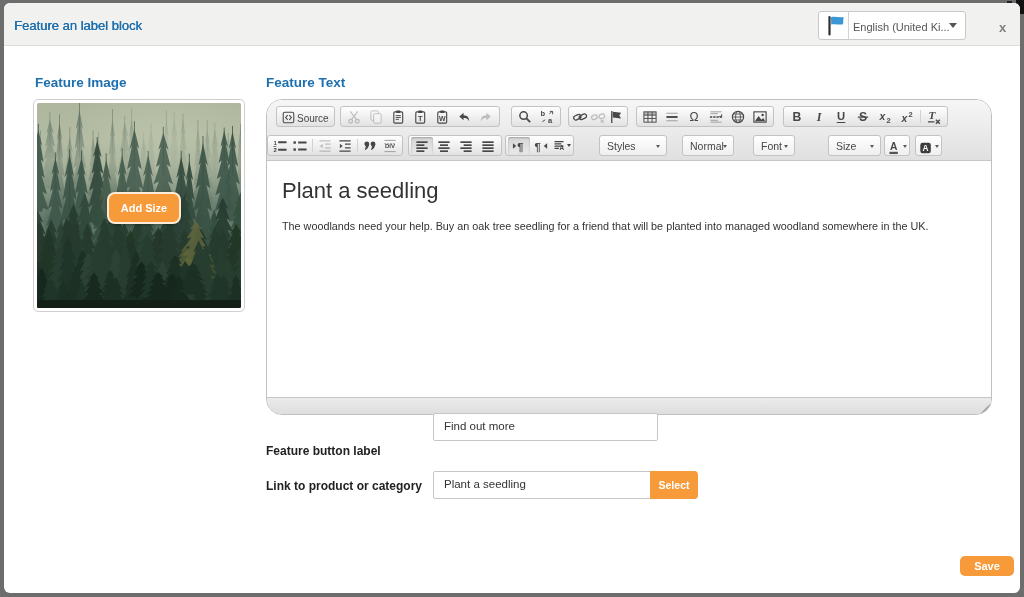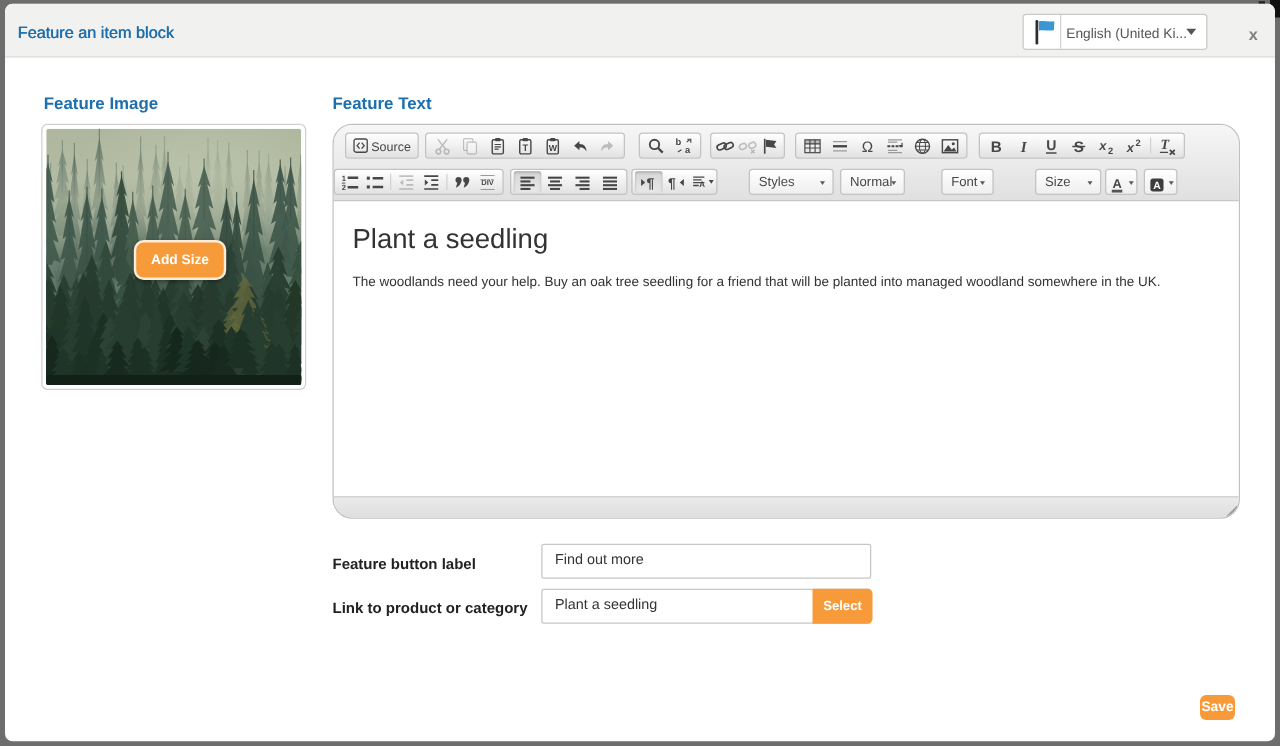--- a/index.html
+++ b/index.html
@@ -38,29 +38,29 @@
 .combo .ccaret { position:absolute; right:6px; top:9px; width:0; height:0; border-left:2px solid transparent; border-right:2px solid transparent; border-top:3px solid #5a5a5a; }
 .content { position:absolute; left:0; top:62px; width:100%; height:236px; background:#fff; }
 .content h1 { font-size:22px; font-weight:normal; color:#333; margin:16px 0 0 15px; letter-spacing:0; }
 .content p { font-size:10.8px; color:#333; margin:16px 0 0 15px; }
 .botbar { position:absolute; left:0; bottom:0; width:100%; height:17px; background:linear-gradient(#ebebeb,#dedede); border-top:1px solid #c6c6c6; }
 .crumb { position:absolute; left:11px; top:4px; font-size:14px; font-weight:bold; color:#484848;margin-top:19px; }
 .resizer { position:absolute; right:1px; bottom:1px; width:0; height:0; border-left:9px solid transparent; border-bottom:9px solid #999; }
 .flabel { position:absolute; font-size:12px; font-weight:bold; color:#222; }
 .finput { position:absolute; background:#fff; border:1px solid #c6c6c6; border-radius:2px; font-size:11.5px; color:#333; padding:6px 0 0 10px; }
 .selbtn { position:absolute; left:646px; top:468px; width:48px; height:28px; background:#f79a3a; border-radius:0 4px 4px 0; color:#fff; font-size:10.5px; font-weight:bold; text-align:center; line-height:28px; }
-.savebtn { position:absolute; left:956px; top:553px; width:28px; height:20px; background:#f79a3a; border-radius:5px; color:#fff; font-size:11px; font-weight:bold; text-align:center; line-height:21px; }
+.savebtn { position:absolute; left:956px; top:553px; width:54px; height:20px; background:#f79a3a; border-radius:5px; color:#fff; font-size:11px; font-weight:bold; text-align:center; line-height:21px; }
 </style>
 </head>
 <body>
 <div class="blob1"></div>
 <div class="blob2"></div>
 <div class="modal">
   <div class="hdr">
-    <div class="hdr-title">Feature an item block</div>
+    <div class="hdr-title">Feature an label block</div>
     <div class="langbox">
       <div class="langflag"><svg width="30" height="27" viewBox="0 0 30 27">
             <line x1="10.5" y1="5" x2="10.5" y2="22.5" stroke="#2e2e2e" stroke-width="2.2" stroke-linecap="round"></line>
             <path d="M12 5.2 C16 4.2 20 5.8 24.5 4.9 L24.1 12.2 C20 13.1 16 11.5 12.2 12.5 Z" fill="#3b96d6"></path>
           </svg></div>
       <div class="langtext">English (United Ki...</div>
       <div class="langcaret"></div>
     </div>
     <div class="xclose">x</div>
   </div>
@@ -390,21 +390,21 @@
                 <text x="1" y="13" font-size="12" font-weight="bold" fill="#474747" font-family="Liberation Sans,sans-serif">¶</text>
                 <path d="M14.5 5 L11 8 L14.5 11 Z" fill="#474747"></path>
               </svg></span><span class="tbtn" style="width:19px;"><svg style="left:1px;top:2px;transform:none;" width="12" height="12" viewBox="0 0 16 16">
                 <path d="M2 3.5 H14 M2 6.5 H11 M2 9.5 H14 M2 12.5 H8" stroke="#474747" stroke-width="1.4"></path>
                 <text x="8.5" y="14.5" font-size="8.5" font-weight="bold" fill="#474747" font-family="Liberation Sans,sans-serif">A</text>
               </svg><span style="position:absolute;right:0;top:7px;width:0;height:0;border-left:2.5px solid transparent;border-right:2.5px solid transparent;border-top:3.5px solid #474747;"></span></span></span>
           <span class="combo" style="left:327px;width:68px;text-align:right;">
             <span class="ctext">Styles</span>
             <span class="ccaret"></span>
           </span>
-          <span class="combo" style="left:400px;width:52px;padding-left:41px;">
+          <span class="combo" style="left:410px;width:52px;padding-left:41px;">
             <span class="ctext">Normal</span>
             <span class="ccaret"></span>
           </span>
           <span class="combo" style="left:481px;width:42px;">
             <span class="ctext">Font</span>
             <span class="ccaret"></span>
           </span>
           <span class="combo" style="left:556px;width:53px;">
             <span class="ctext">Size</span>
             <span class="ccaret"></span>
@@ -428,18 +428,18 @@
     <div class="content">
       <h1>Plant a seedling</h1>
       <p>The woodlands need your help. Buy an oak tree seedling for a friend that will be planted into managed woodland somewhere in the UK.</p>
     </div>
     <div class="botbar">
       <div class="crumb">body&nbsp;&nbsp;p</div>
       <div class="resizer"></div>
     </div>
   </div>
   <div class="flabel" style="left:262px; top:441px;">Feature button label</div>
-  <div class="finput" style="left:429px; top:432px; width:264px; height:28px;"><i>Find out more</i></div>
+  <div class="finput" style="left:429px; top:410px; width:225px; height:28px;"><i>Find out more</i></div>
   <div class="flabel" style="left:262px; top:476px;">Link to product or category</div>
   <div class="finput" style="left:429px; top:468px; width:264px; height:28px;"><i>Plant a seedling</i></div>
   <div class="selbtn"><i>Select</i></div>
   <div class="savebtn"><i>Save</i></div>
 </div>
 
 </body></html>

